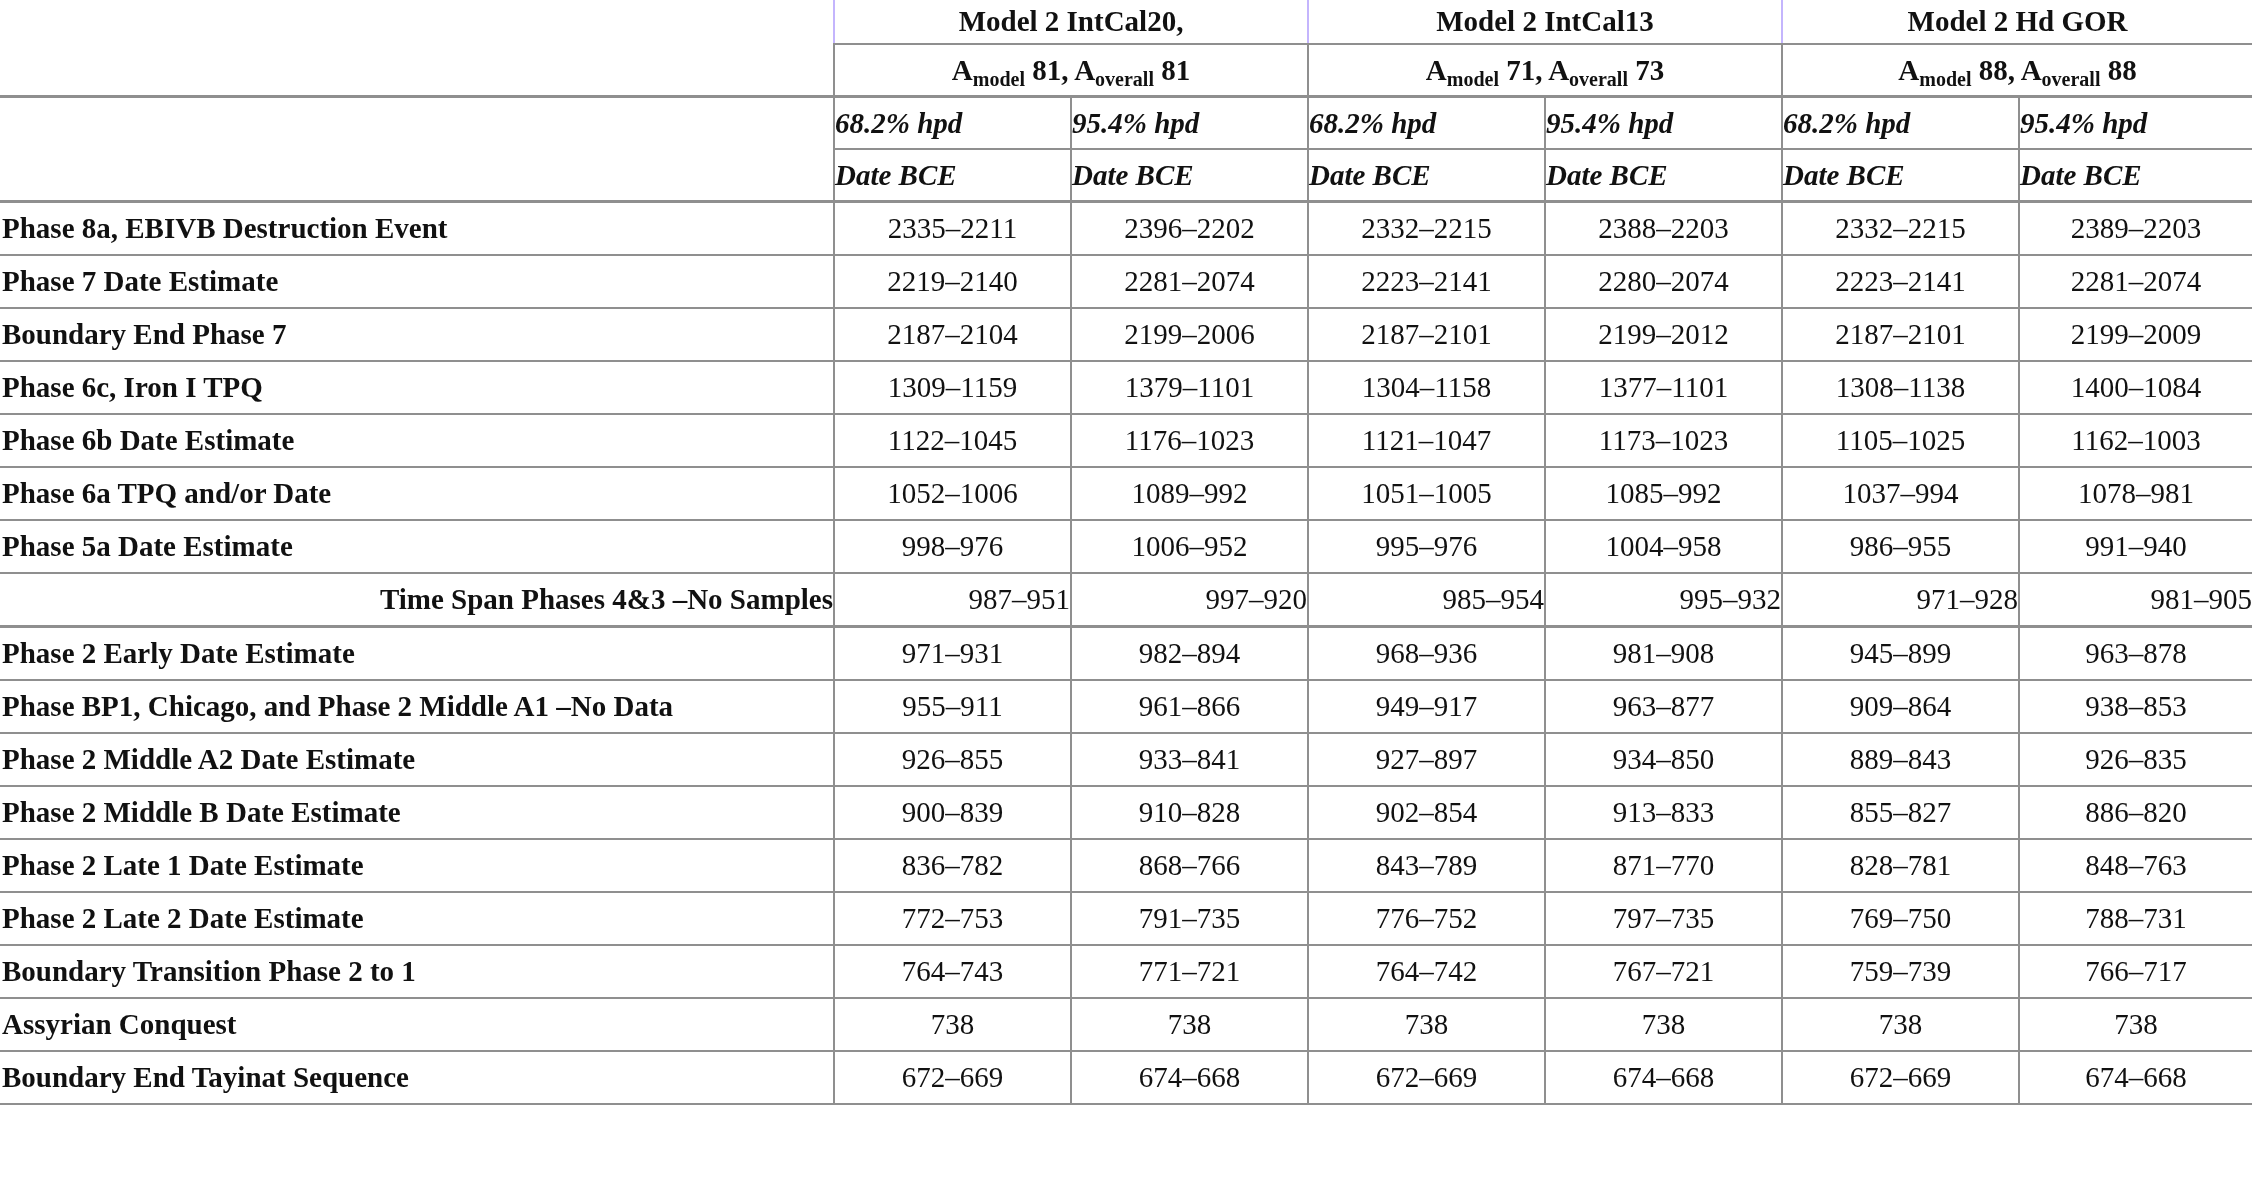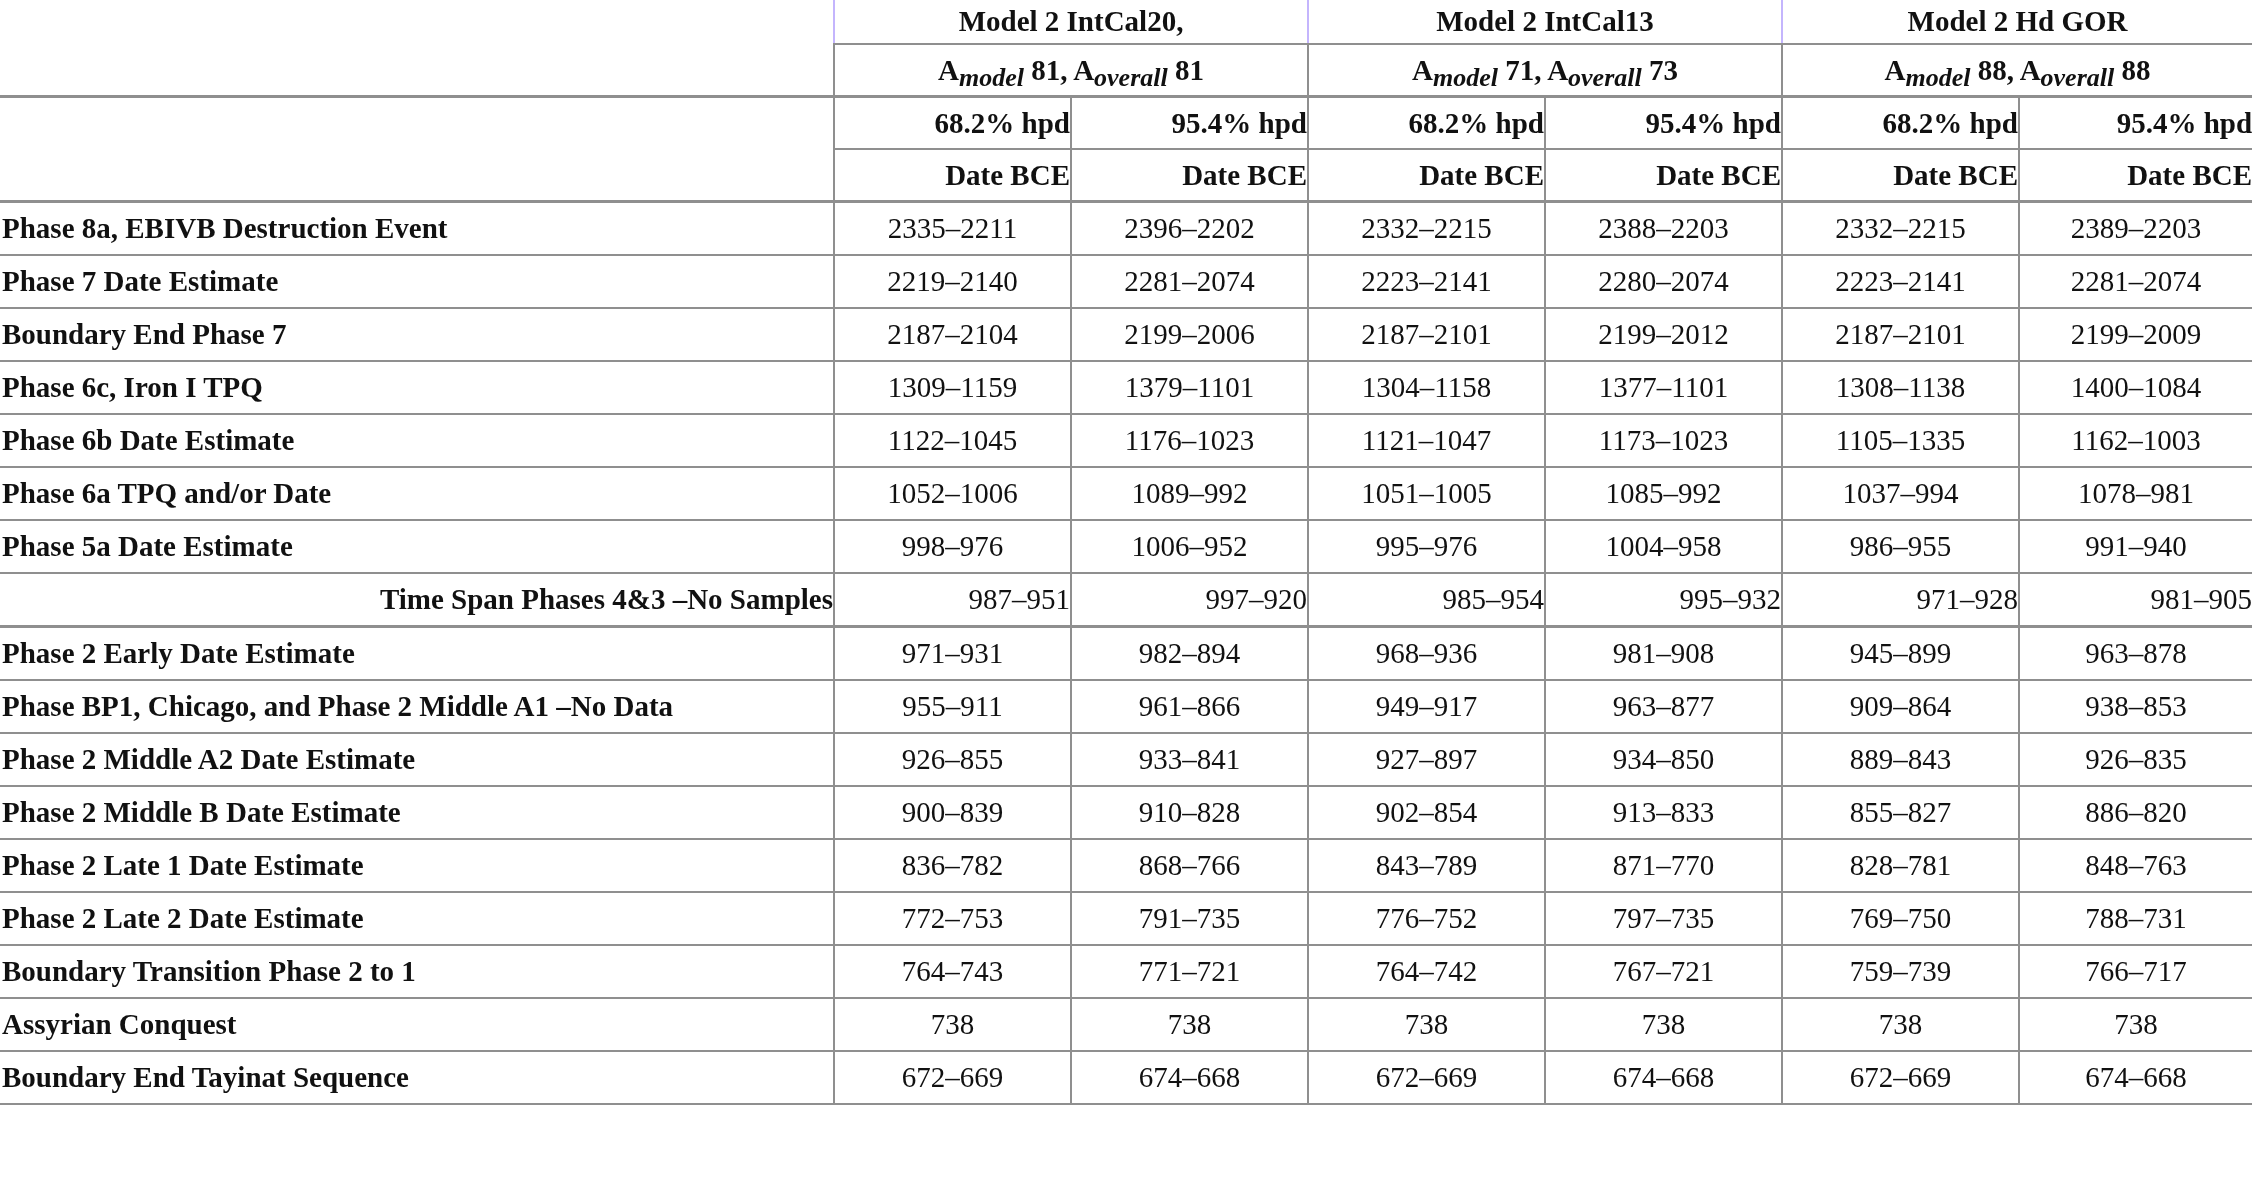--- a/index.html
+++ b/index.html
@@ -4,29 +4,29 @@
 <style>
   html, body { margin: 0; padding: 0; background: #ffffff; }
   body { width: 2257px; height: 1194px; overflow: hidden; position: relative; font-family: "Liberation Serif", "DejaVu Serif", serif; color: #111; }
   table { position: absolute; left: 0; top: 0; border-collapse: collapse; table-layout: fixed; width: 2252px; }
   col.label { width: 834px; }
   col.c { width: 237px; }
   col.clast { width: 233px; }
   td, th { padding: 0; height: 51px; vertical-align: middle; font-size: 29px; line-height: 1; white-space: nowrap; }
   .hr-group th { height: 43px; font-weight: bold; text-align: center; border-left: 2px solid #c4b5fd; border-bottom: 2px solid #8f8f8f; }
   .hr-acc th { height: 50px; font-weight: bold; text-align: center; border-left: 2px solid #8f8f8f; border-bottom: 3px solid #8f8f8f; }
-  .hr-hpd th, .hr-date th { height: 50px; font-weight: bold; text-align: right; border-left: 2px solid #8f8f8f; border-bottom: 2px solid #8f8f8f; }
+  .hr-hpd th, .hr-date th { height: 50px; font-weight: bold; font-style: italic; text-align: left; border-left: 2px solid #8f8f8f; border-bottom: 2px solid #8f8f8f; }
   .hr-date th { border-bottom: 3px solid #8f8f8f; }
   th.blank { border-left: none !important; }
   .hr-group th.blank { border-bottom: none; }
   .hr-hpd th.blank { border-bottom: none; }
   tbody td { border-bottom: 2px solid #8f8f8f; text-align: center; border-left: 2px solid #8f8f8f; }
   tbody td.rlabel { border-left: none; text-align: left; font-weight: bold; padding-left: 2px; }
   tbody tr.thick td { border-bottom: 3px solid #8f8f8f; text-align: right; }
-  sub { font-size: 26px; vertical-align: -6px; line-height: 0; font-style: italic; }
+  sub { font-size: 20px; vertical-align: -6px; line-height: 0; }
 </style>
 </head>
 <body>
 
 <table>
   <colgroup>
     <col class="label">
       <col class="c">
       <col class="c">
       <col class="c">
@@ -102,21 +102,21 @@
         <td>1377–1101</td>
         <td>1308–1138</td>
         <td>1400–1084</td>
       </tr>
       <tr>
         <td class="rlabel">Phase 6b Date Estimate</td>
         <td>1122–1045</td>
         <td>1176–1023</td>
         <td>1121–1047</td>
         <td>1173–1023</td>
-        <td>1105–1335</td>
+        <td>1105–1025</td>
         <td>1162–1003</td>
       </tr>
       <tr>
         <td class="rlabel">Phase 6a TPQ and/or Date</td>
         <td>1052–1006</td>
         <td>1089–992</td>
         <td>1051–1005</td>
         <td>1085–992</td>
         <td>1037–994</td>
         <td>1078–981</td>

